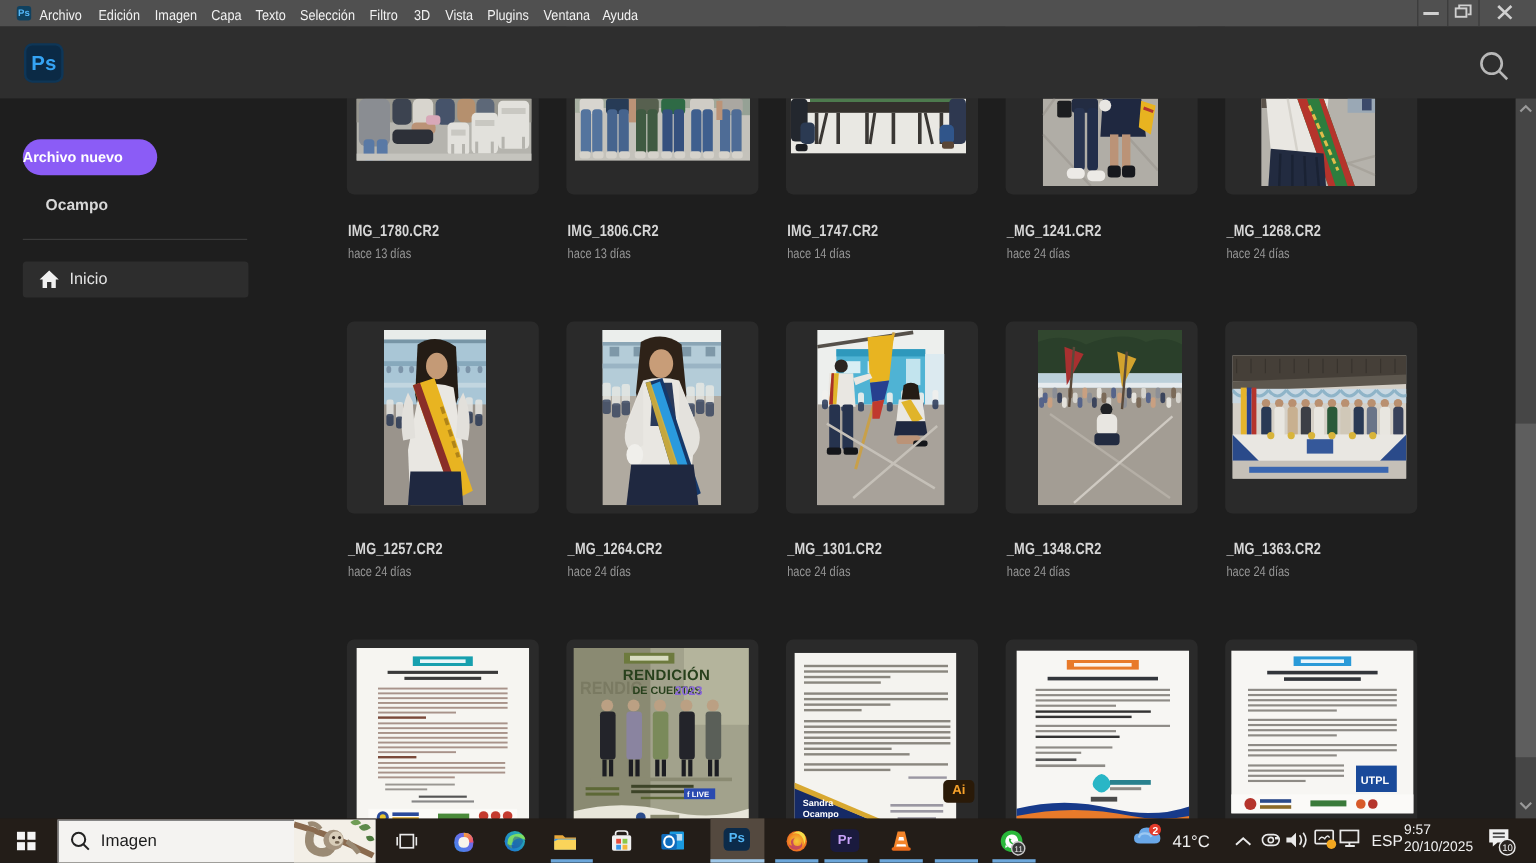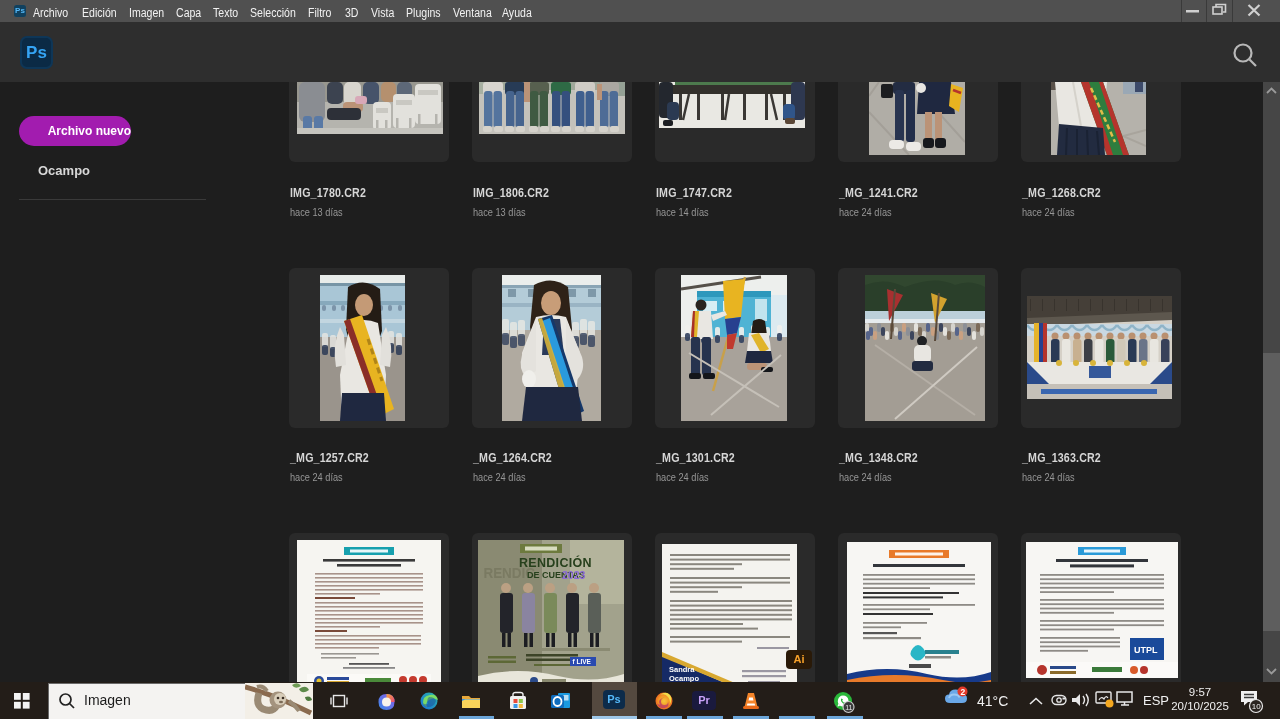--- a/index.html
+++ b/index.html
@@ -11,22 +11,22 @@
   #menubar .mi { position:absolute; top:5.5px; font-size:12px; color:#f2f2f2; white-space:nowrap;
     transform:scaleX(0.88); transform-origin:left top; }
   #psmini { position:absolute; left:14px; top:5px; width:12px; height:12px; border-radius:2.5px;
     background:#10415f; color:#54b8f8; font-size:8px; font-weight:bold; text-align:center; line-height:12px; }
   .winbtn { position:absolute; top:0; }
   .sep { position:absolute; top:0; width:1px; height:22px; background:#3a3a3a; }
   #header { left:0; top:22px; width:1280px; height:60px; background:#2e2e2e; z-index:20; }
   #pslogo { position:absolute; left:20px; top:14px; width:33px; height:33px; border-radius:7px;
     background:#0b2a45; border:2px solid #0e3657; color:#35a4f4; font-size:17px; font-weight:bold;
     text-align:center; line-height:29px; }
-  #btn-nuevo { left:19px; top:116px; width:112px; height:30px; border-radius:15px; background:#a21caf;
-    color:#fff; font-size:12px; font-weight:bold; text-align:right; line-height:30px; z-index:5; }
+  #btn-nuevo { left:19px; top:116px; width:112px; height:30px; border-radius:15px; background:#8b5cf6;
+    color:#fff; font-size:12px; font-weight:bold; text-align:left; line-height:30px; z-index:5; }
   #abrir { left:38px; top:163px; font-size:13px; font-weight:bold; color:#d8d8d8; z-index:5; }
   #divider { left:19px; top:199px; width:187px; height:1px; background:#3a3a3a; z-index:5; }
   #inicio { left:19px; top:218px; width:188px; height:30px; background:#2d2d2d; border-radius:3px; z-index:5; }
   #inicio span { position:absolute; left:39px; top:7px; font-size:13.5px; color:#e4e4e4; }
   .card { position:absolute; width:160px; height:160px; background:#2a2a2a; border-radius:6px; }
   .title { position:absolute; font-size:13.5px; font-weight:bold; color:#d6d6d6; white-space:nowrap;
     transform:scaleX(0.79); transform-origin:left top; letter-spacing:0.2px; }
   .meta  { position:absolute; font-size:11.5px; color:#969696; white-space:nowrap;
     transform:scaleX(0.8); transform-origin:left top; }
   #sbar { left:1263px; top:82px; width:17px; height:601px; background:#464646; z-index:25; }
@@ -617,20 +617,26 @@
       <path d="M4 7 V4.5 H13.5 V12 H11" fill="none" stroke="#d0d0d0" stroke-width="1.6"></path>
     </svg>
     <svg class="winbtn" style="left:1247px;top:0" width="16" height="22" viewBox="0 0 16 22">
       <path d="M1.5 5 L12.5 15.5 M12.5 5 L1.5 15.5" stroke="#d0d0d0" stroke-width="2.2"></path>
     </svg>
   </div>
 
   <div class="abs" id="btn-nuevo">Archivo nuevo</div>
   <div class="abs" id="abrir">Ocampo</div>
   <div class="abs" id="divider"></div>
+  <div class="abs" id="inicio">
+    <svg style="position:absolute;left:13px;top:6px" width="18" height="18" viewBox="0 0 18 18">
+      <path d="M9 1.5 L17 9 H14.5 V16 H10.8 V11 H7.2 V16 H3.5 V9 H1 Z" fill="#f0f0f0"></path>
+    </svg>
+    <span>Inicio</span>
+  </div>
 
   <div class="abs" id="sbar"></div>
   <div class="abs" id="sthumb"></div>
   <svg class="abs" style="left:1265px;top:86px;z-index:27" width="13" height="10" viewBox="0 0 13 10">
     <path d="M2 7 L6.5 2.5 L11 7" fill="none" stroke="#9a9a9a" stroke-width="1.8"></path>
   </svg>
   <svg class="abs" style="left:1265px;top:666px;z-index:27" width="13" height="10" viewBox="0 0 13 10">
     <path d="M2 3 L6.5 7.5 L11 3" fill="none" stroke="#9a9a9a" stroke-width="1.8"></path>
   </svg>
 <div class="abs" id="taskbar"></div>
@@ -770,21 +776,21 @@
       <svg class="abs" style="left:1095px;top:691px" width="19" height="17" viewBox="0 0 19 17">
         <rect x="1" y="1" width="15" height="11" rx="1" fill="none" stroke="#e8e8e8" stroke-width="1.4"></rect>
         <path d="M4 9 q2 -4 5 -1 q2 -4 4 -1" stroke="#e8e8e8" stroke-width="1.2" fill="none"></path>
         <circle cx="14.5" cy="12.5" r="4" fill="#f4a820"></circle>
       </svg>
       <svg class="abs" style="left:1115px;top:691px" width="20" height="17" viewBox="0 0 20 17">
         <rect x="2" y="1" width="15" height="10" fill="none" stroke="#e8e8e8" stroke-width="1.5"></rect>
         <path d="M6 14 h8 M9.5 11 v3" stroke="#e8e8e8" stroke-width="1.5"></path>
       </svg>
       <div class="abs" style="left:1143px;top:693px;font-size:13px;color:#f0f0f0">ESP</div>
-      <div class="abs" style="left:1170px;top:685px;width:60px;text-align:center;font-size:11.5px;color:#f0f0f0;line-height:14px;white-space:nowrap">9:57<br>20/10/2025</div>
+      <div class="abs" style="left:1170px;top:685px;width:60px;text-align:left;font-size:11.5px;color:#f0f0f0;line-height:14px;white-space:nowrap">9:57<br>20/10/2025</div>
       <svg class="abs" style="left:1240px;top:690px" width="24" height="24" viewBox="0 0 24 24">
         <path d="M1 1 h16 v11 h-9 l-4 3.5 V12 h-3 Z" fill="#f0f0f0"></path>
         <path d="M4 4.5 h10 M4 7.5 h10" stroke="#3a3a3a" stroke-width="1.3"></path>
         <circle cx="16" cy="16" r="6.5" fill="#2a2420" stroke="#e8e8e8" stroke-width="1.2"></circle>
         <text x="11.8" y="19" font-family="Liberation Sans" font-size="8" fill="#f0f0f0">10</text>
       </svg>
     </div>
 </div>
 
 </body></html>

